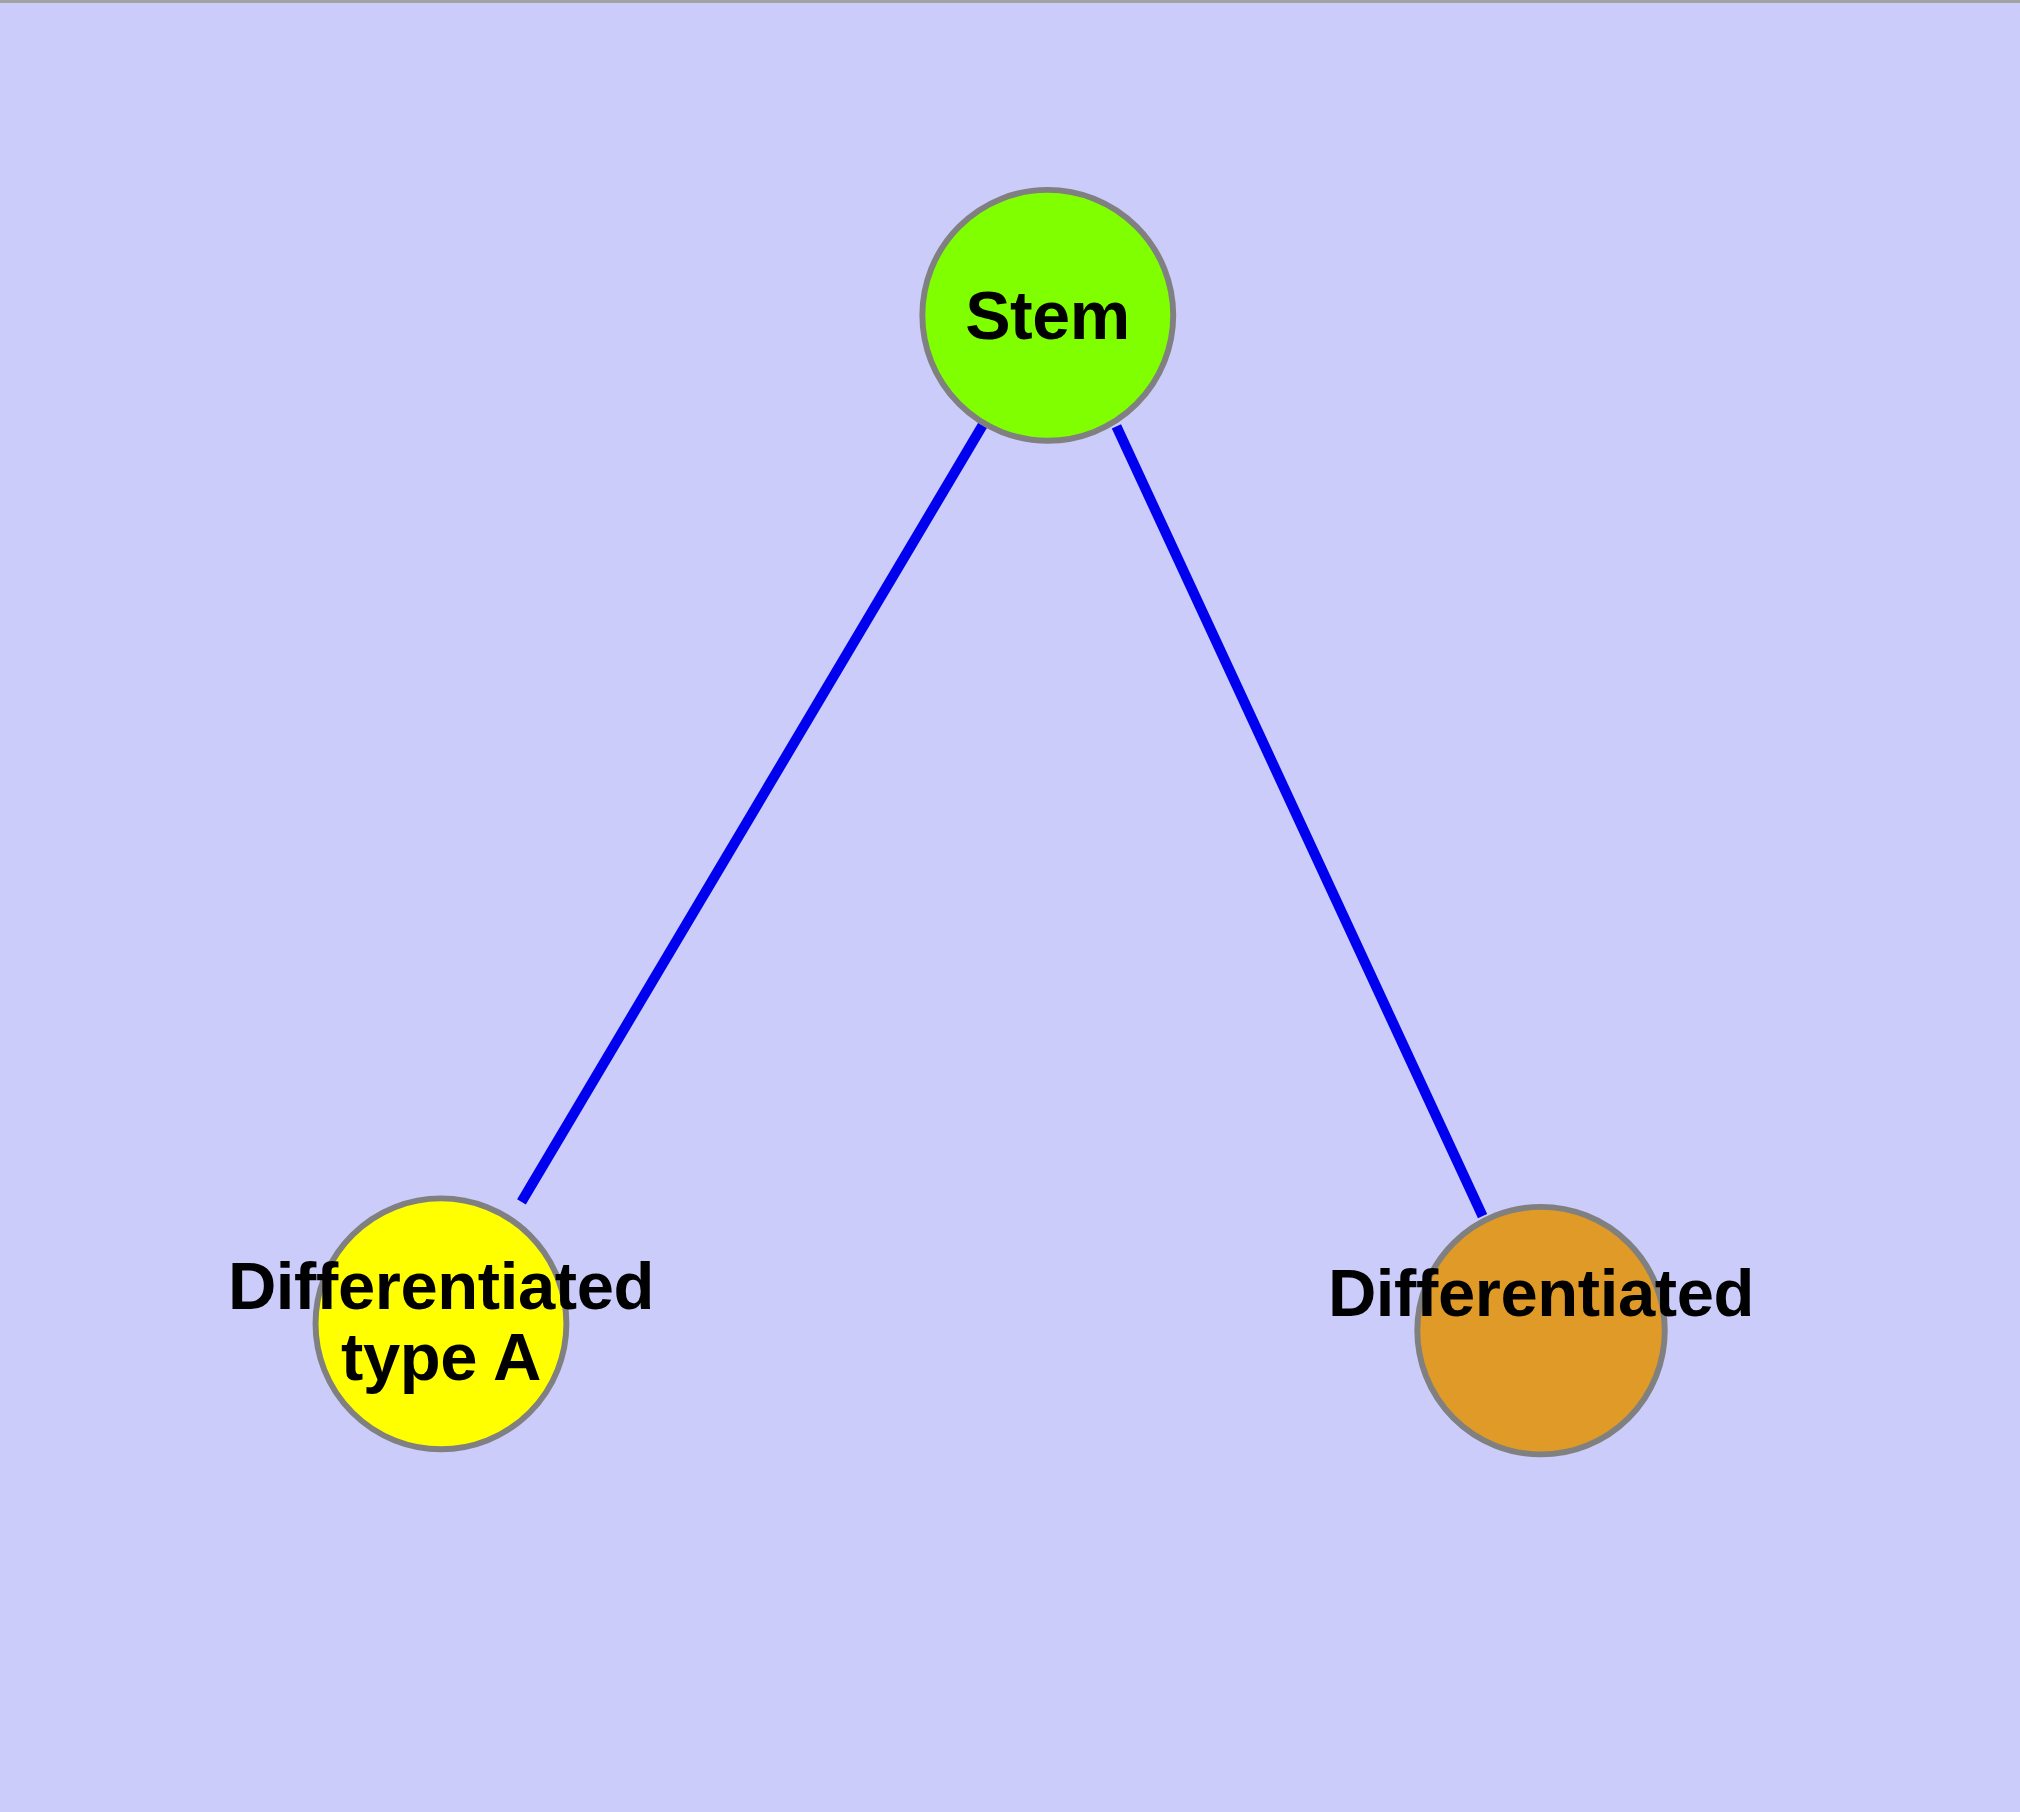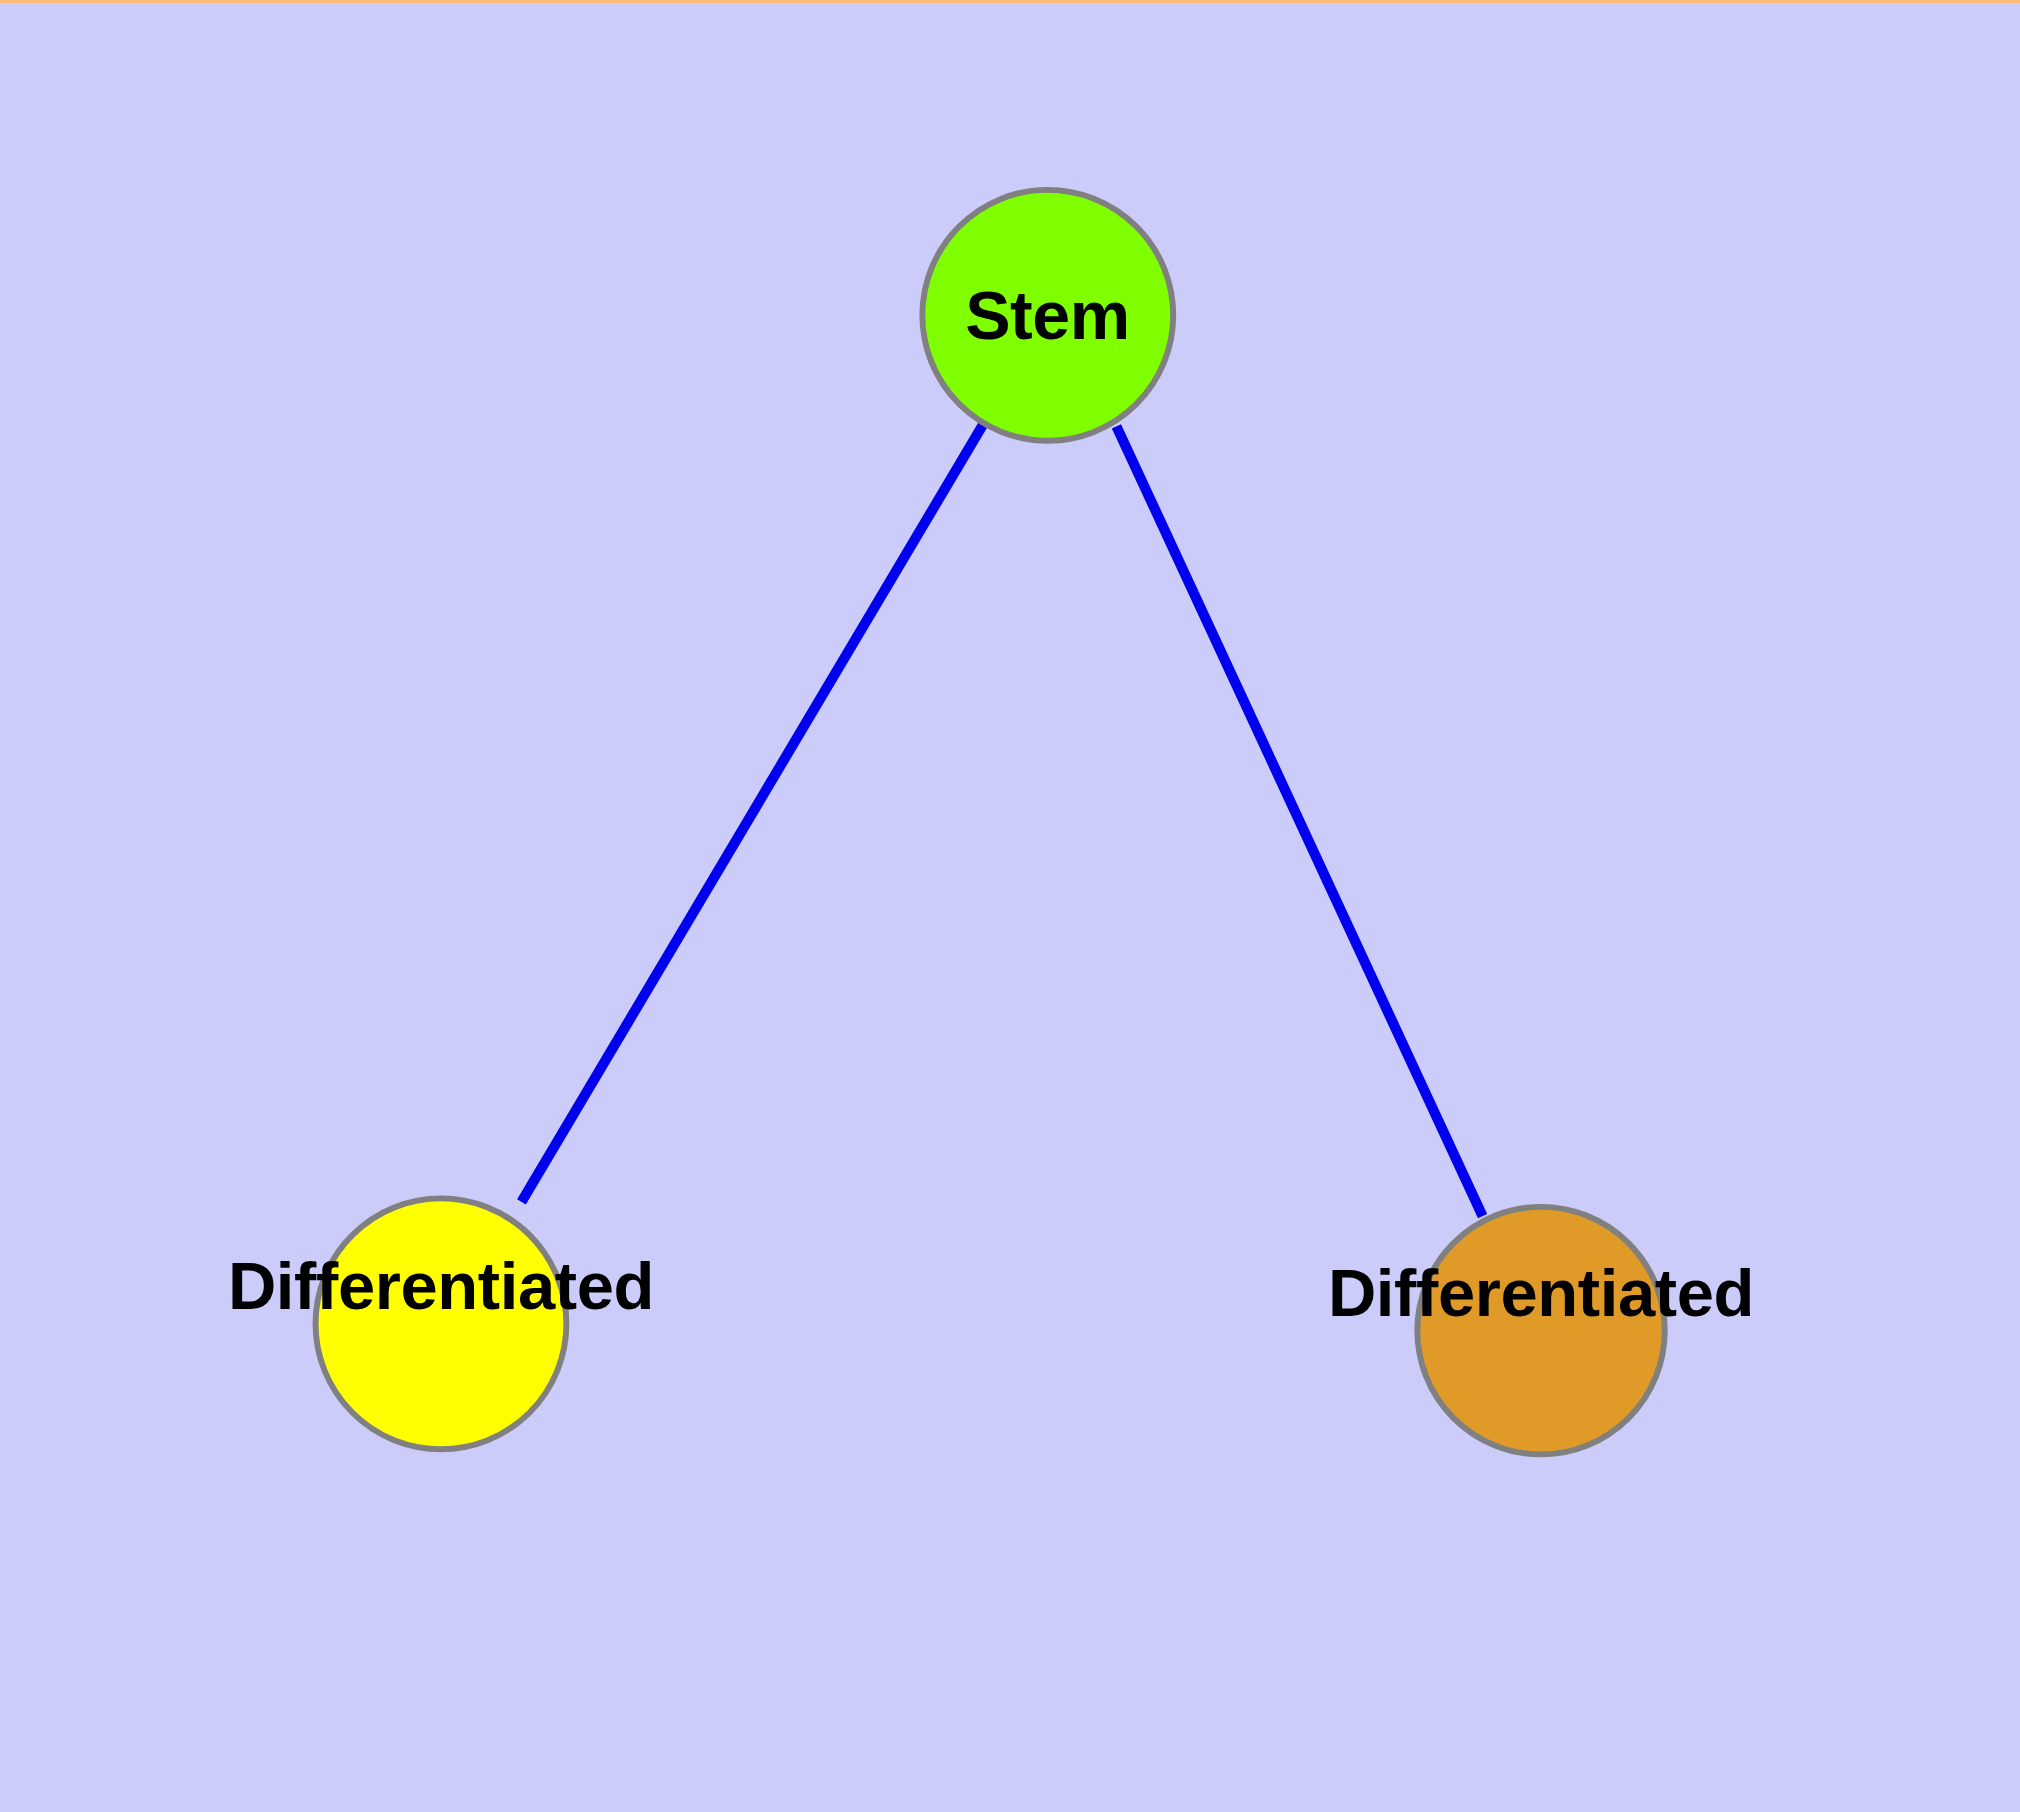--- a/index.html
+++ b/index.html
@@ -5,21 +5,21 @@
   html, body {
     margin: 0;
     padding: 0;
     background: #ffffff;
   }
   #canvas {
     position: relative;
     width: 2021px;
     height: 1812px;
     overflow: hidden;
-    background: #fdba74;
+    background: #a3a3a3;
     font-family: "Liberation Sans", sans-serif;
   }
   #plot-background {
     position: absolute;
     left: 0;
     top: 3.4px;
     width: 2021px;
     height: 1809px;
     background: #ccccfa;
   }
@@ -77,20 +77,21 @@
       <circle cx="1236" cy="372" r="148" fill="#7fff00" stroke="#808080" stroke-width="7"></circle>
     </g>
   </svg>
 
   <div class="node-label label-stem" style="color: rgb(0, 0, 0);">
     <div>Stem</div>
   </div>
 
   <div class="node-label label-a" style="color: rgb(0, 0, 0);">
     <div>Differentiated</div>
+    <div>type A</div>
   </div>
 
   <div class="node-label label-b" style="color: rgb(0, 0, 0);">
     <div>Differentiated</div>
   </div>
 
 </div>
 
 
 </body></html>

